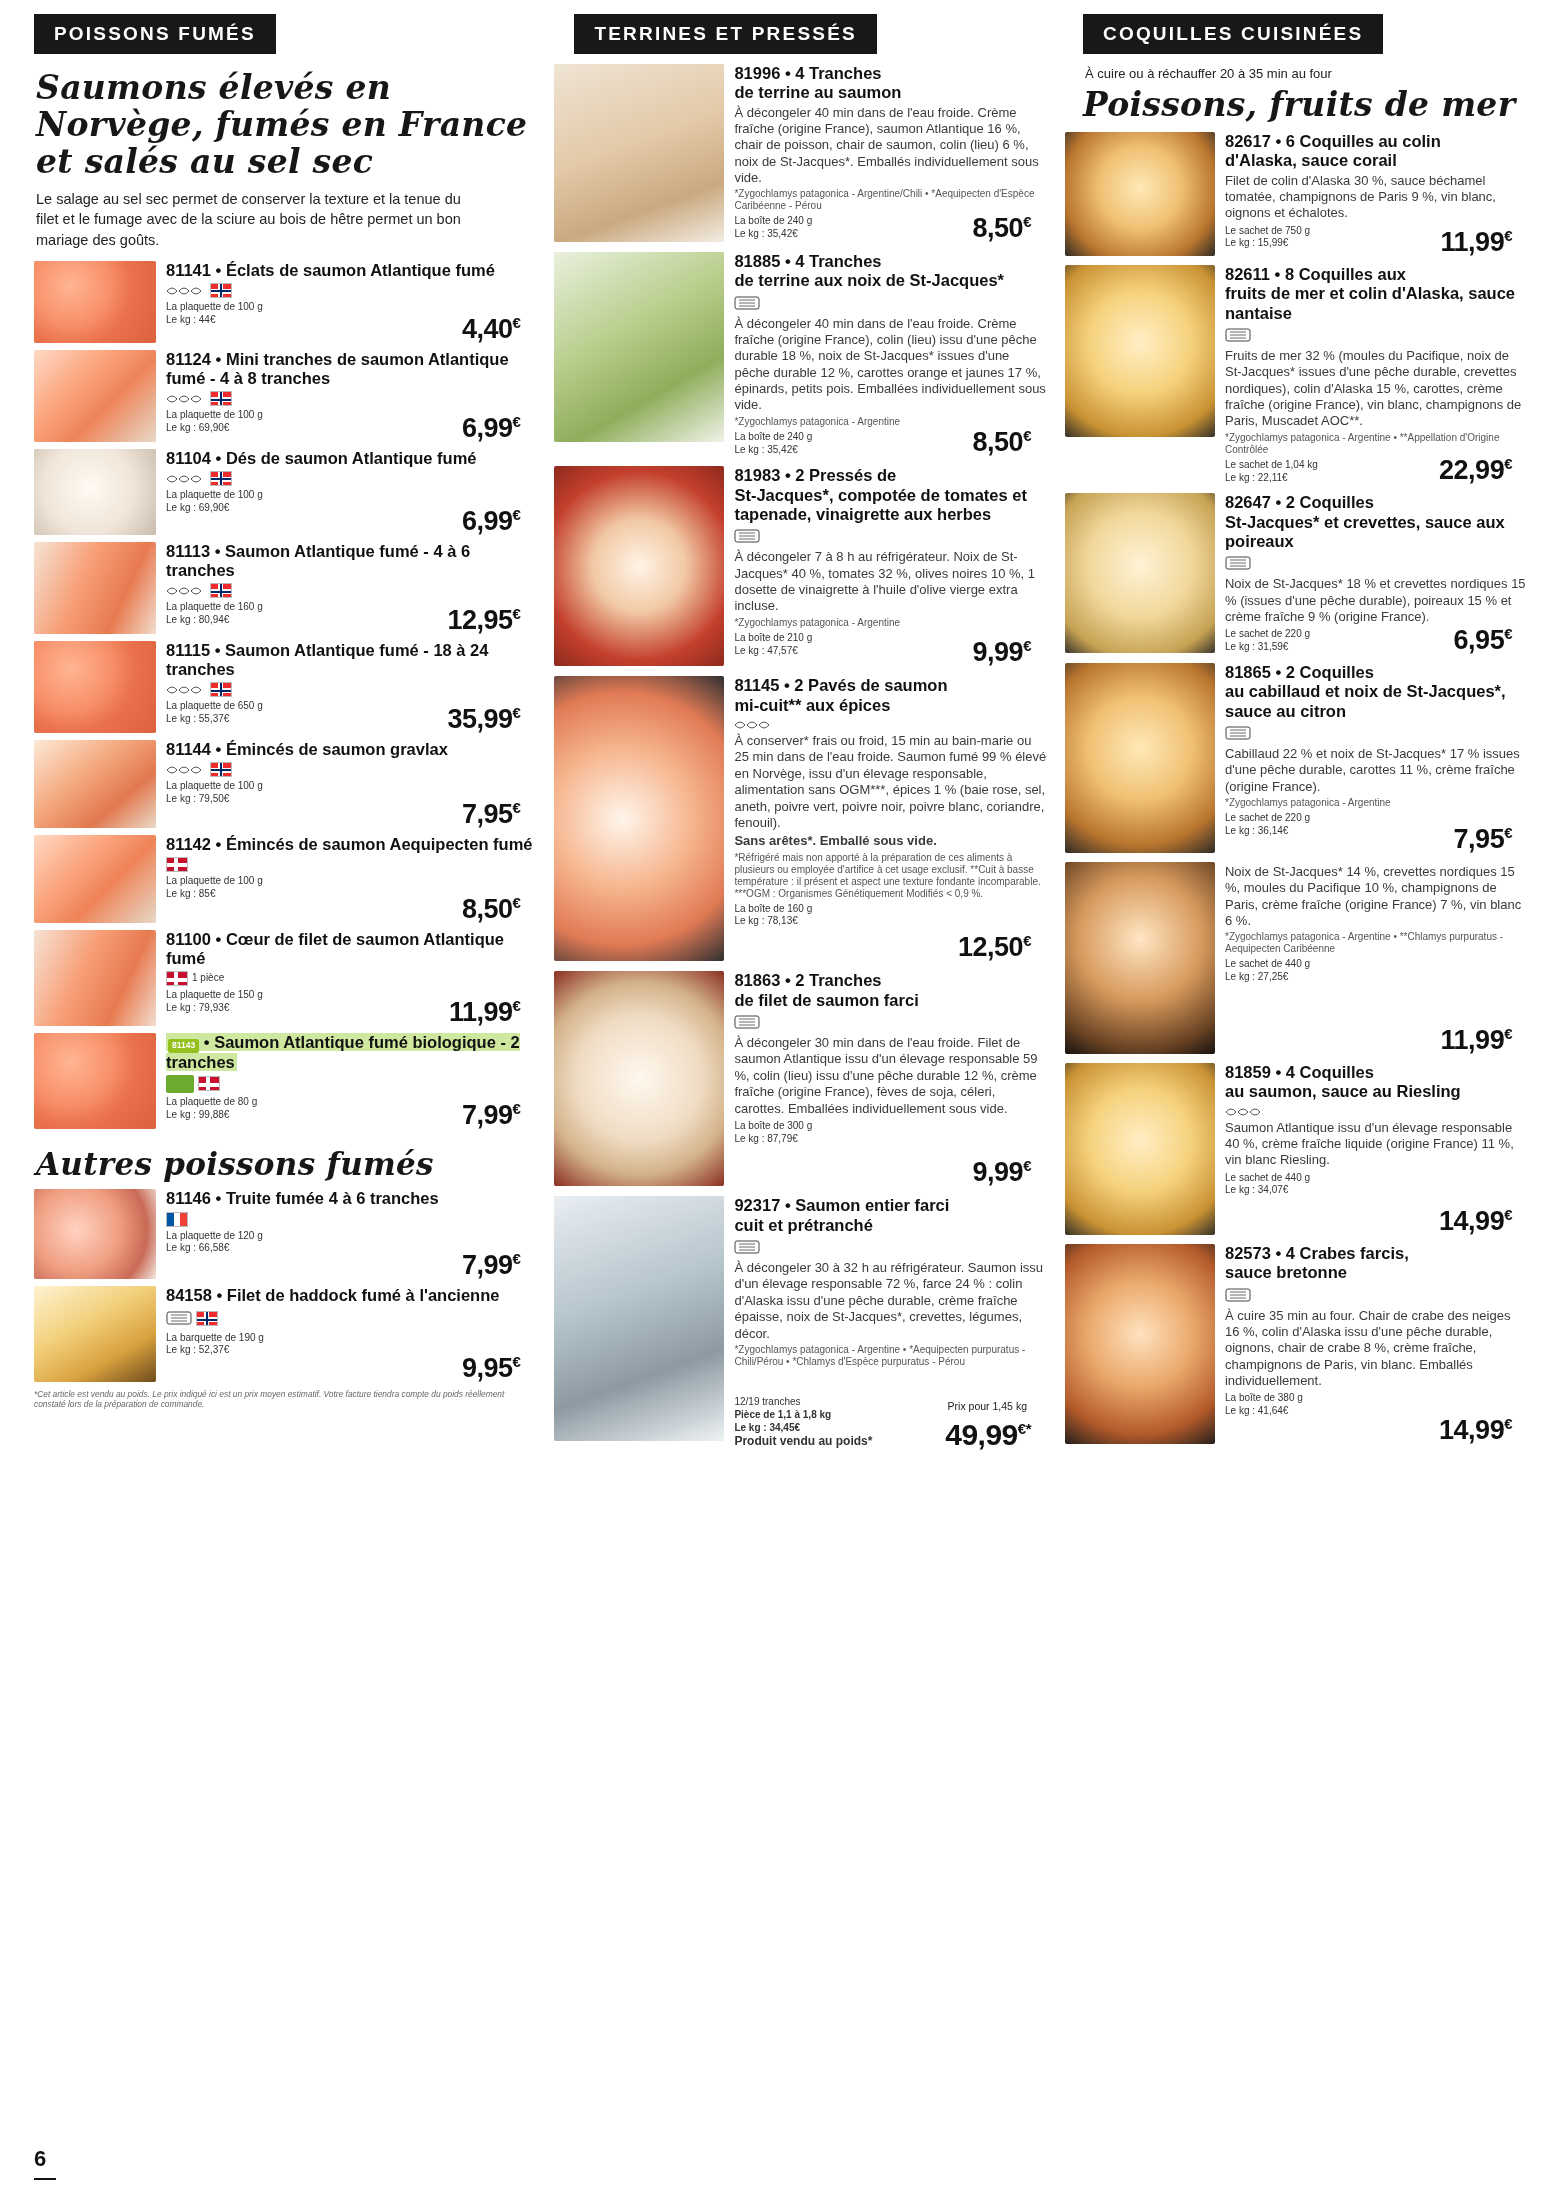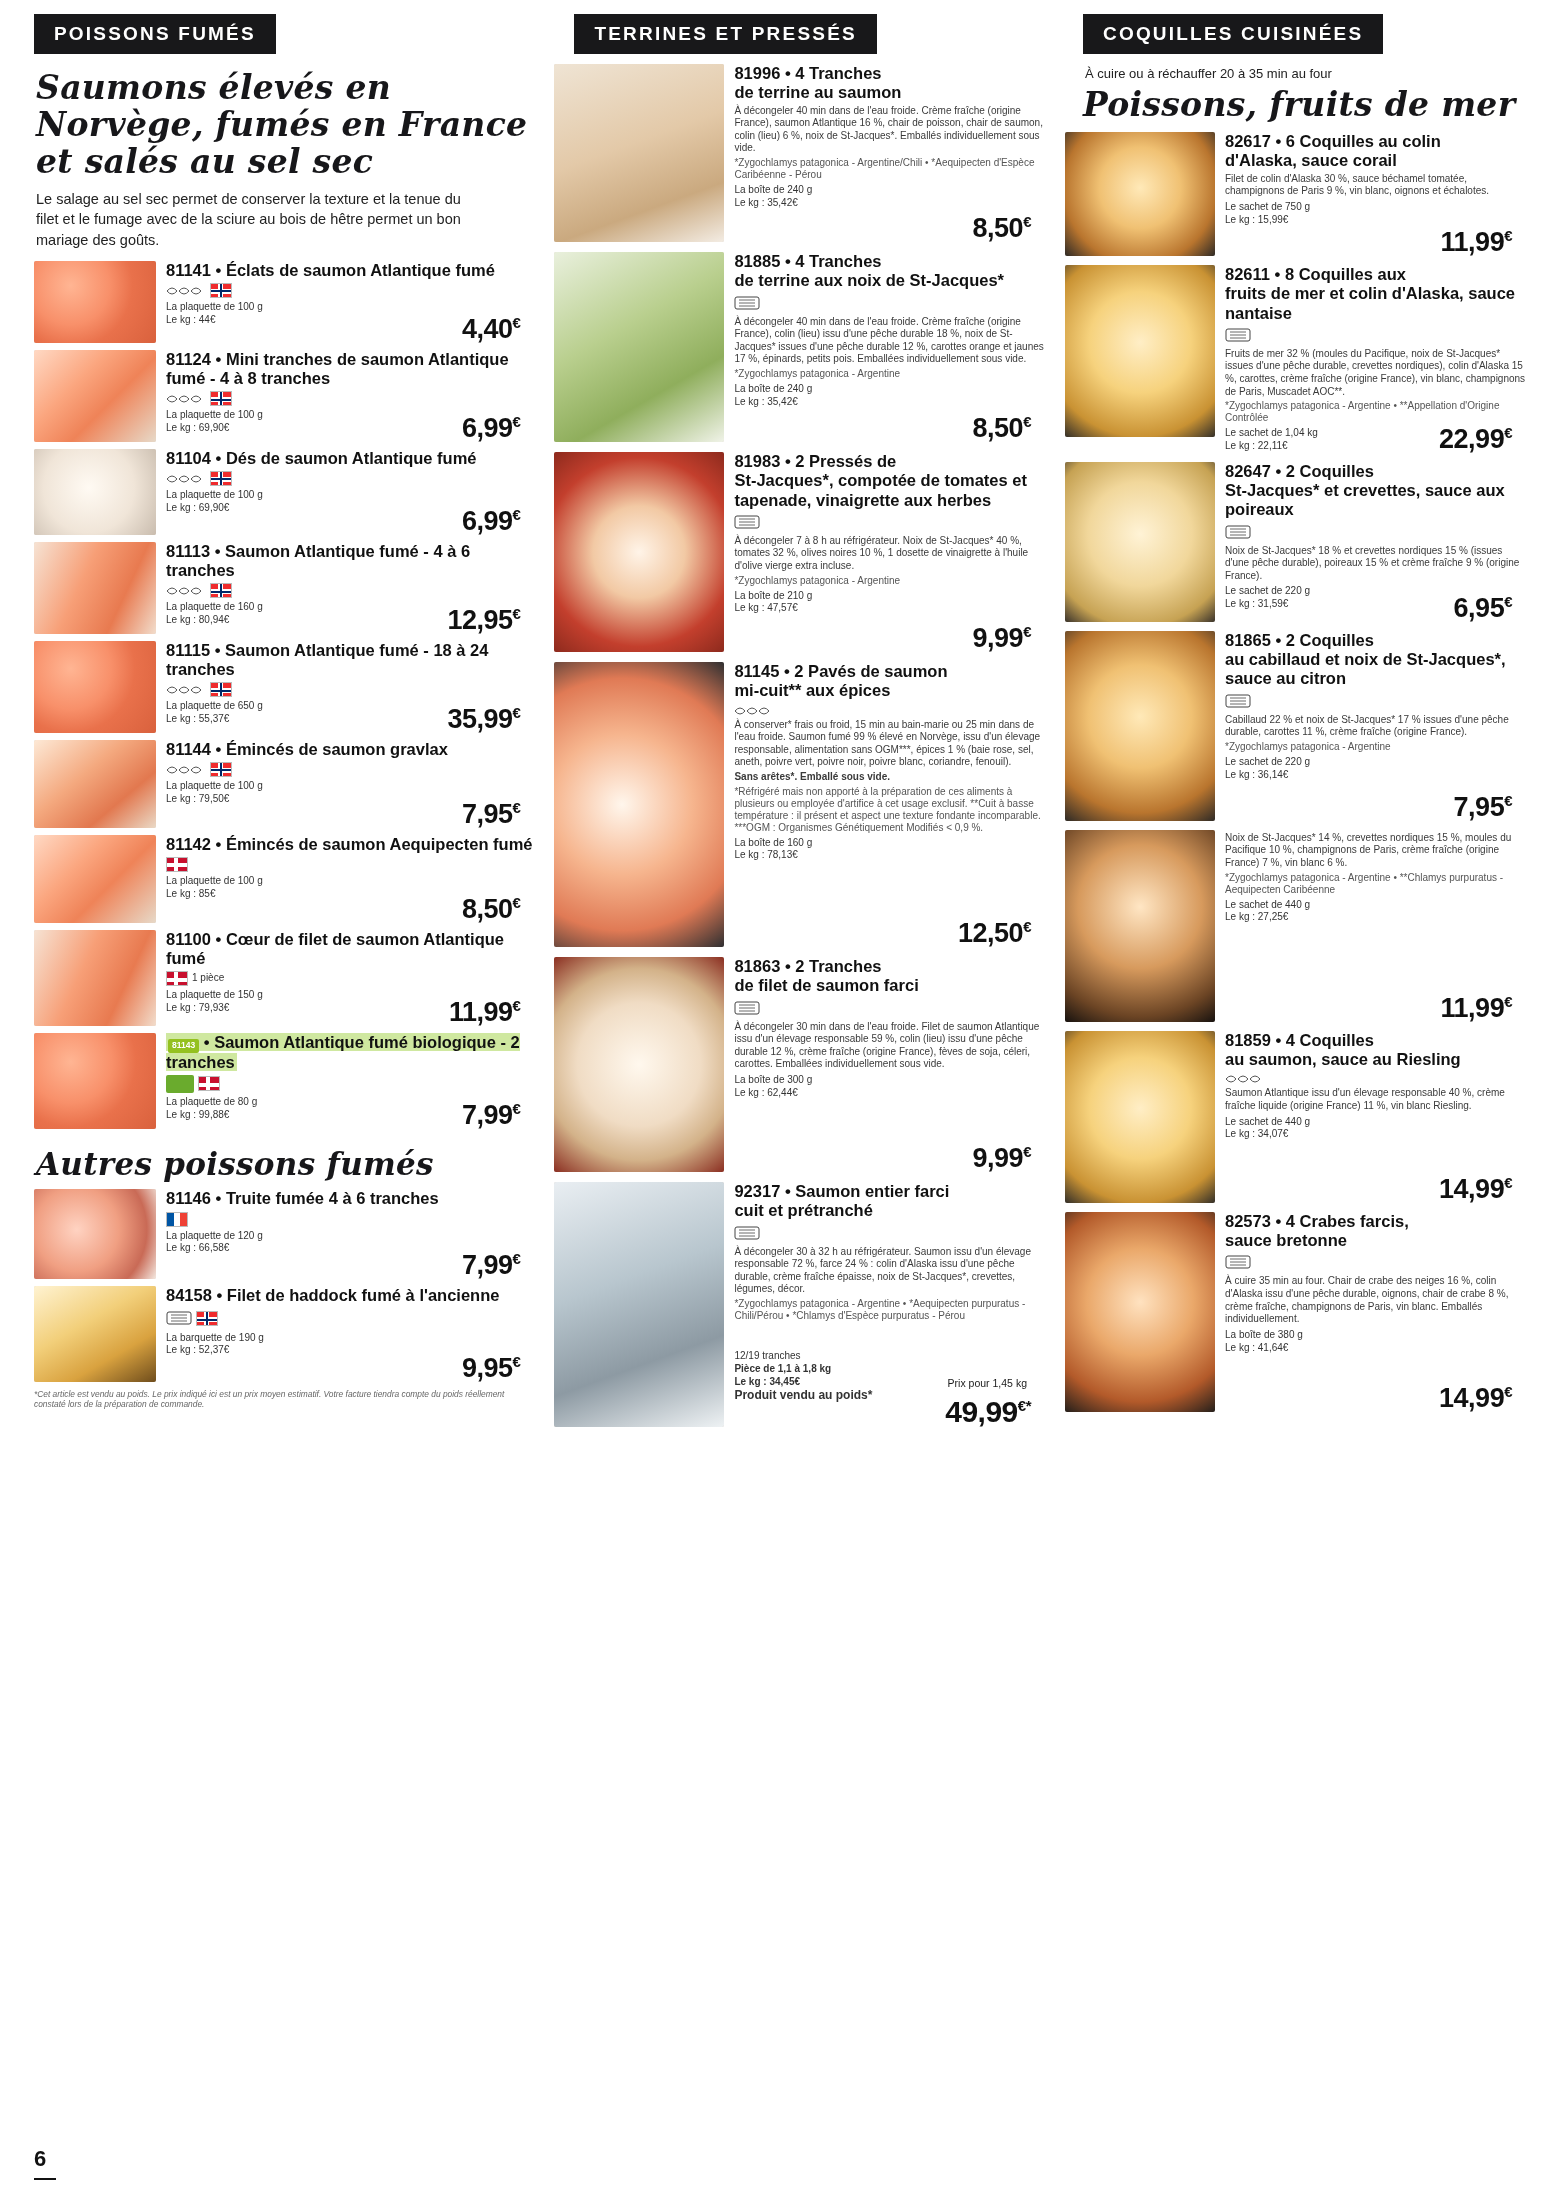--- a/index.html
+++ b/index.html
@@ -71,21 +71,21 @@
   .pinfo { flex:1 1 auto; position:relative; min-height:10px; }
 
   .ptitle {
     font-weight:bold;
     font-size:16.5px;
     line-height:1.17;
     color:#111;
     margin-bottom:2px;
   }
   .pdesc {
-    font-size:10px;
+    font-size:13px;
     line-height:1.26;
     color:#3a3a3a;
     margin:2px 0 2px 0;
   }
   .pdesc.tiny { font-size:10px; color:#555; line-height:1.2; }
   .punit {
     font-size:10px;
     line-height:1.28;
     color:#333;
     margin-top:3px;
@@ -516,21 +516,21 @@
           <div class="ptitle"><span>81863</span> • <span>2 Tranches</span><br><span>de filet de saumon farci</span></div>
           <div class="flags">
             <span class="frz">
                 <svg width="26" height="18" viewBox="0 0 26 18">
                   <rect x="1" y="3" width="24" height="12" rx="2" fill="none" stroke="#444" stroke-width="1"></rect>
                   <path d="M5 6h16M5 9h16M5 12h16" stroke="#444" stroke-width="0.8"></path>
                 </svg>
               </span>
           </div>
           <div class="pdesc">À décongeler 30 min dans de l'eau froide. Filet de saumon Atlantique issu d'un élevage responsable 59 %, colin (lieu) issu d'une pêche durable 12 %, crème fraîche (origine France), fèves de soja, céleri, carottes. Emballées individuellement sous vide.</div>
-          <div class="punit"><span>La boîte de 300 g</span><br><span>Le kg : 62,44€</span></div>
+          <div class="punit"><span>La boîte de 300 g</span><br><span>Le kg : 87,79€</span></div>
           <div class="price"><span>9,99</span><span class="cur">€</span></div>
         </div>
       </div>
 
       
       <div class="prod">
         <div class="pimg" style="width:170px;height:245px;">
             <div class="ph wholefish"></div>
           </div>
         <div class="pinfo">

